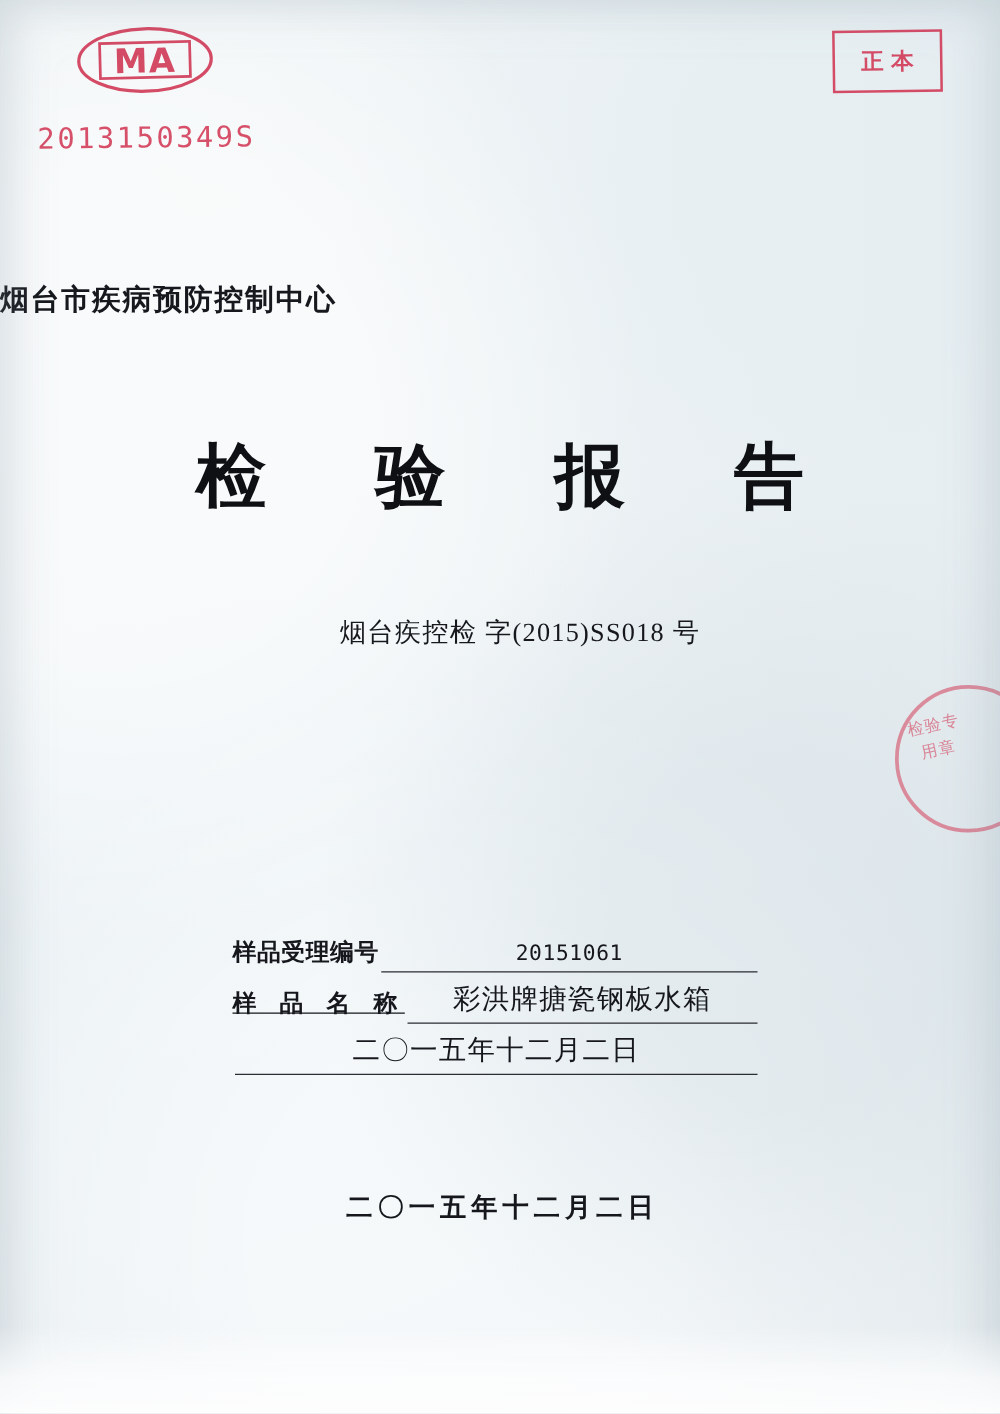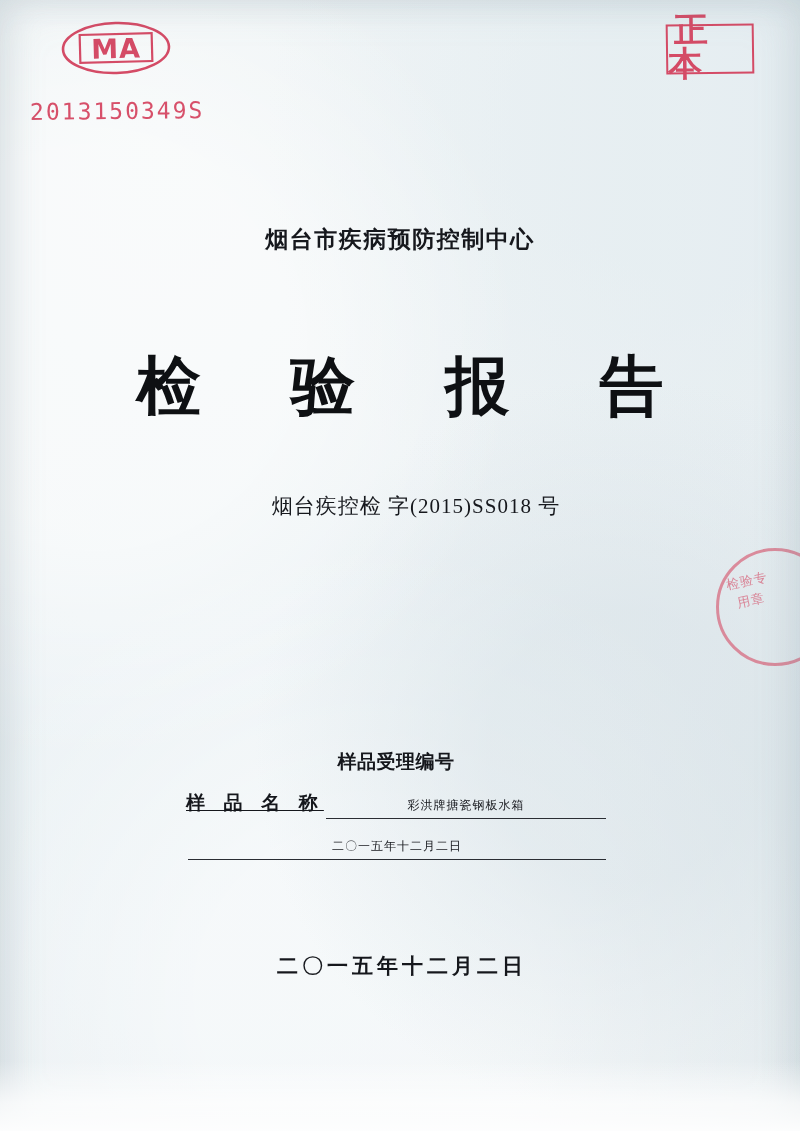--- a/index.html
+++ b/index.html
@@ -83,22 +83,22 @@
     top: 24px;
     width: 84px;
     height: 46px;
     border: 2.5px solid #d44b66;
     display: flex;
     align-items: center;
     justify-content: center;
     transform: rotate(-0.8deg);
   }
   .zhengben-stamp span {
-    font-family: Liberation Mono, monospace;
-    font-size: 34px;
+    font-family: Liberation Sans, sans-serif;
+    font-size: 18px;
     font-weight: bold;
     color: #d44b66;
     letter-spacing: 6px;
     text-indent: 6px;
     line-height: 1;
   }
 
   
   .round-seal {
     position: absolute;
@@ -125,36 +125,35 @@
     transform: rotate(-12deg);
     white-space: pre-line;
   }
 
   
   .org-name {
     position: absolute;
     top: 224px;
     left: 0;
     width: 100%;
-    text-align: center;
     font-family: "DejaVu Sans", "Liberation Sans", sans-serif;
     font-size: 23px;
     font-weight: bold;
     color: #16181d;
     letter-spacing: 1.5px;
   }
 
   .main-title {
     position: absolute;
     top: 350px;
     left: 0;
     width: 100%;
     text-align: center;
     font-family: "DejaVu Sans", "Liberation Sans", sans-serif;
-    font-size: 64px;
+    font-size: 56px;
     font-weight: bold;
     color: #0e1013;
     letter-spacing: 34px;
     text-indent: 34px;
     line-height: 1.15;
   }
 
   .report-no {
     position: absolute;
     top: 492px;
@@ -172,41 +171,40 @@
     position: absolute;
     top: 740px;
     left: 186px;
     width: 420px;
   }
   .field-row {
     display: flex;
     align-items: flex-end;
     height: 38px;
     margin-bottom: 3px;
-    justify-content: center;
   }
   .field-label {
     font-family: "DejaVu Sans", "Liberation Sans", sans-serif;
     font-size: 19px;
     font-weight: bold;
     color: #15171c;
     white-space: nowrap;
     letter-spacing: 0.5px;
     padding-bottom: 3px;
   }
   .field-label.spaced {
     letter-spacing: 6px;
     text-decoration: underline;
   }
   .field-value {
     flex: 1;
     border-bottom: 1.6px solid #2a2d33;
     text-align: center;
     font-family: Liberation Serif, serif;
-    font-size: 12px;
+    font-size: 22px;
     color: #15171c;
     padding-bottom: 4px;
     margin-left: 2px;
     letter-spacing: 1px;
     white-space: nowrap;
   }
   .field-value.mono {
     font-family: "DejaVu Sans Mono", "Liberation Mono", monospace;
     font-size: 17px;
     letter-spacing: 0.5px;
@@ -254,20 +252,21 @@
   <div class="org-name">烟台市疾病预防控制中心</div>
 
   <div class="main-title">检 验 报 告</div>
 
   <div class="report-no">烟台疾控检 字(2015)SS018 号</div>
 
   <div class="fields">
 
     <div class="field-row">
       <div class="field-label">样品受理编号</div>
+      <div class="field-value mono">20151061</div>
     </div>
 
     <div class="field-row">
       <div class="field-label spaced">样 品 名 称</div>
       <div class="field-value">彩洪牌搪瓷钢板水箱</div>
     </div>
 
     <div class="field-row">
       <div class="field-value">二〇一五年十二月二日</div>
     </div>

